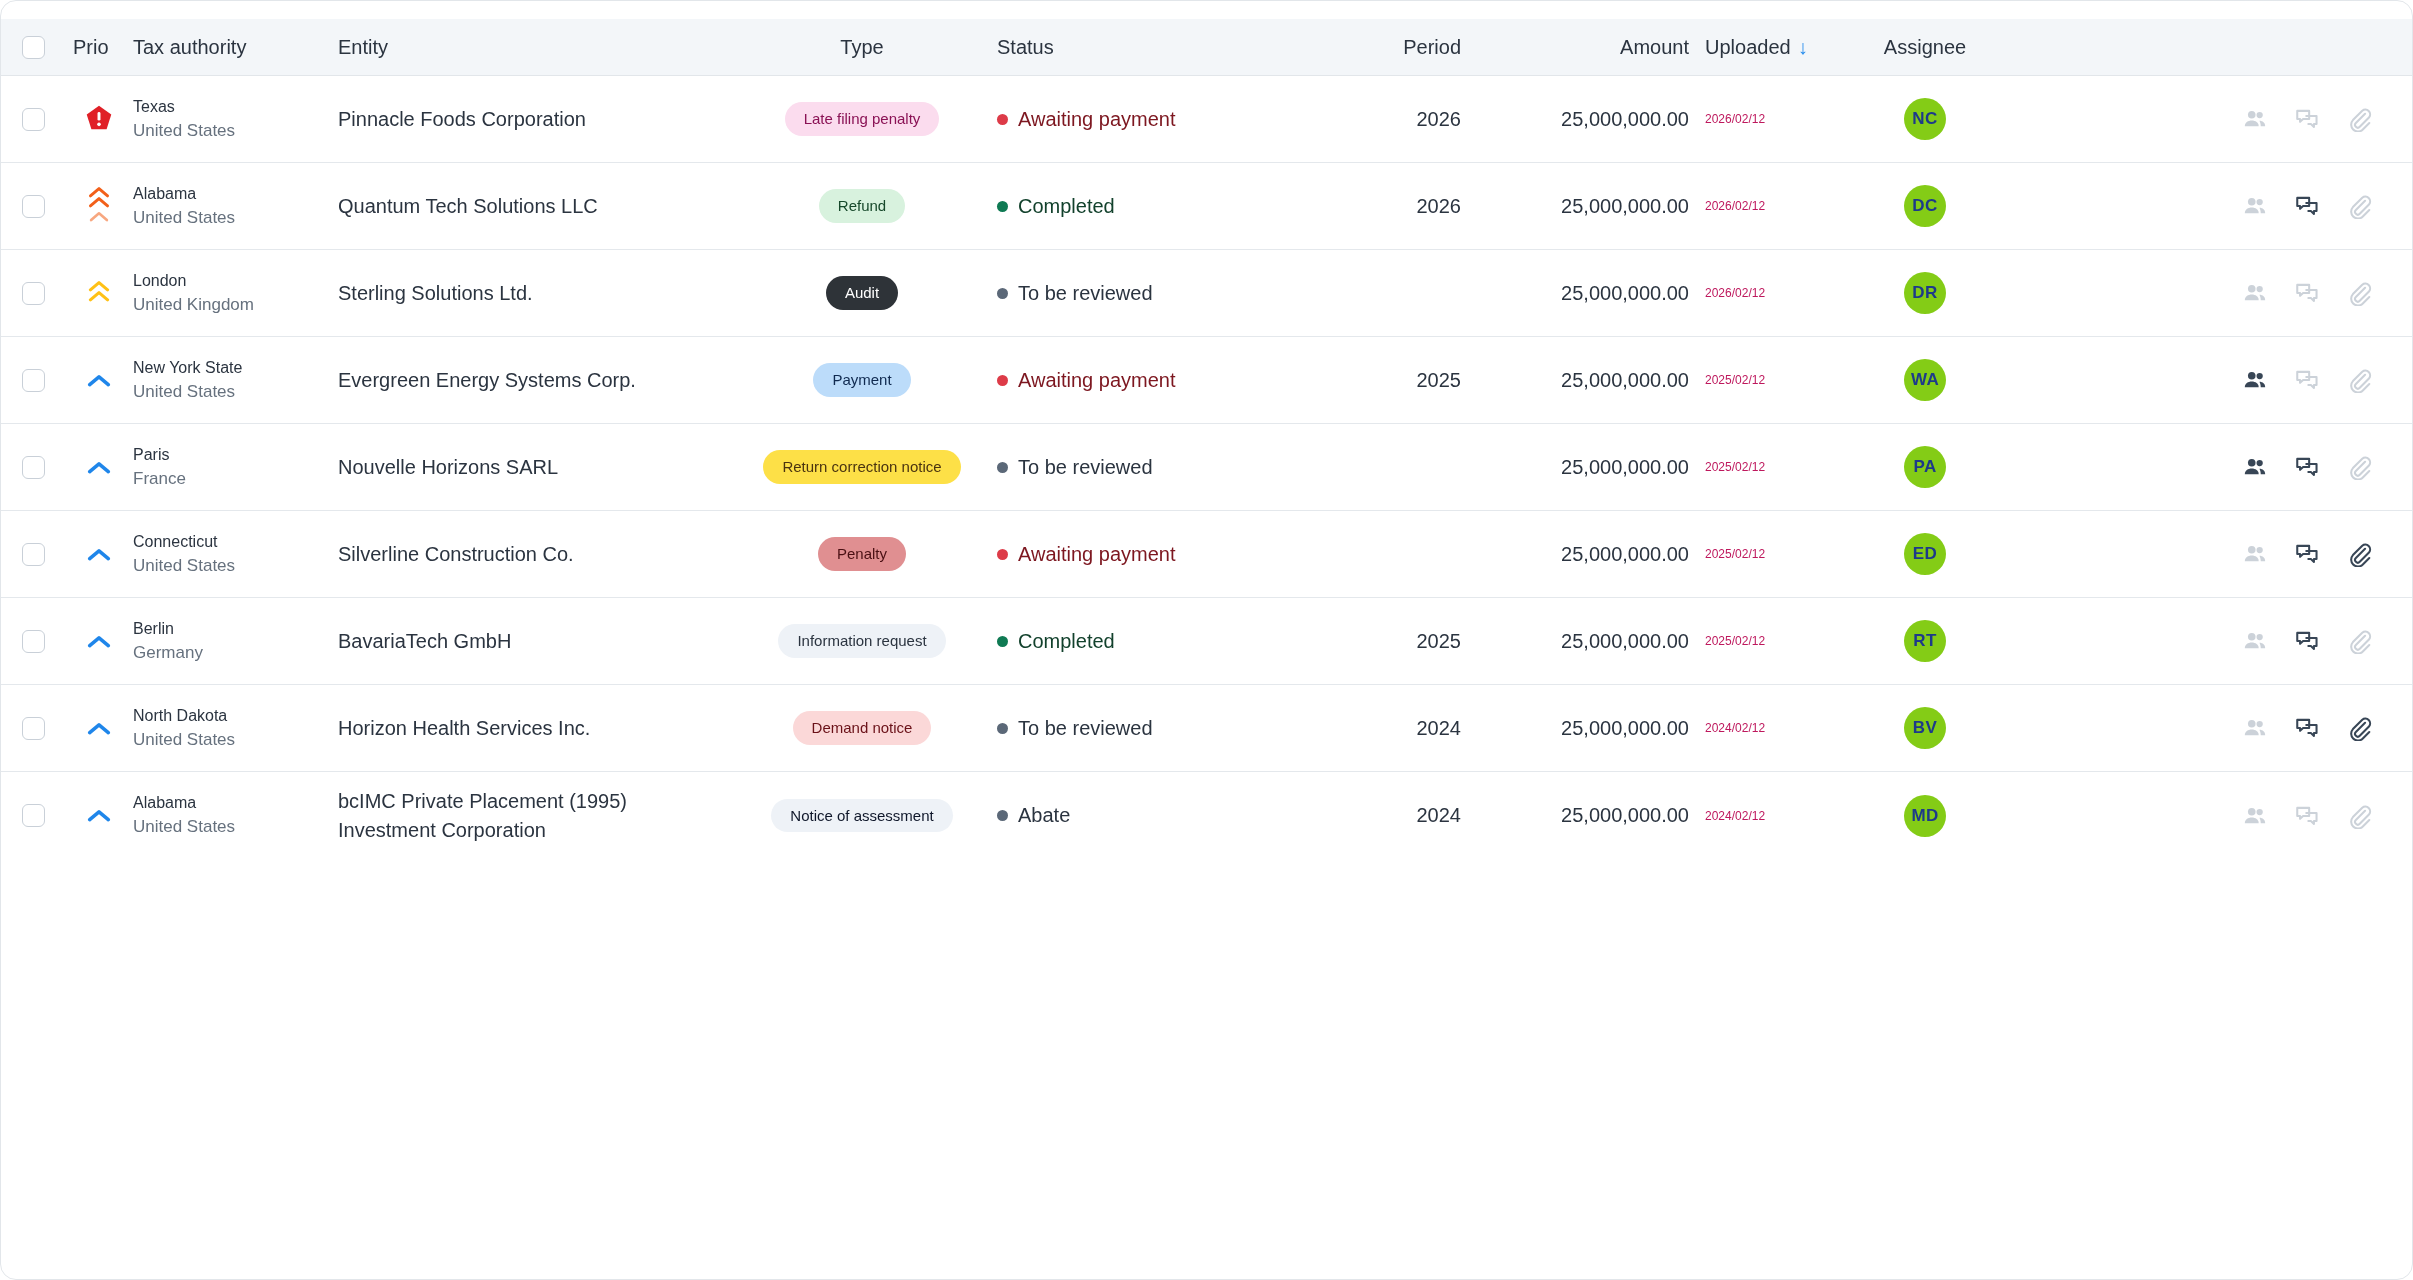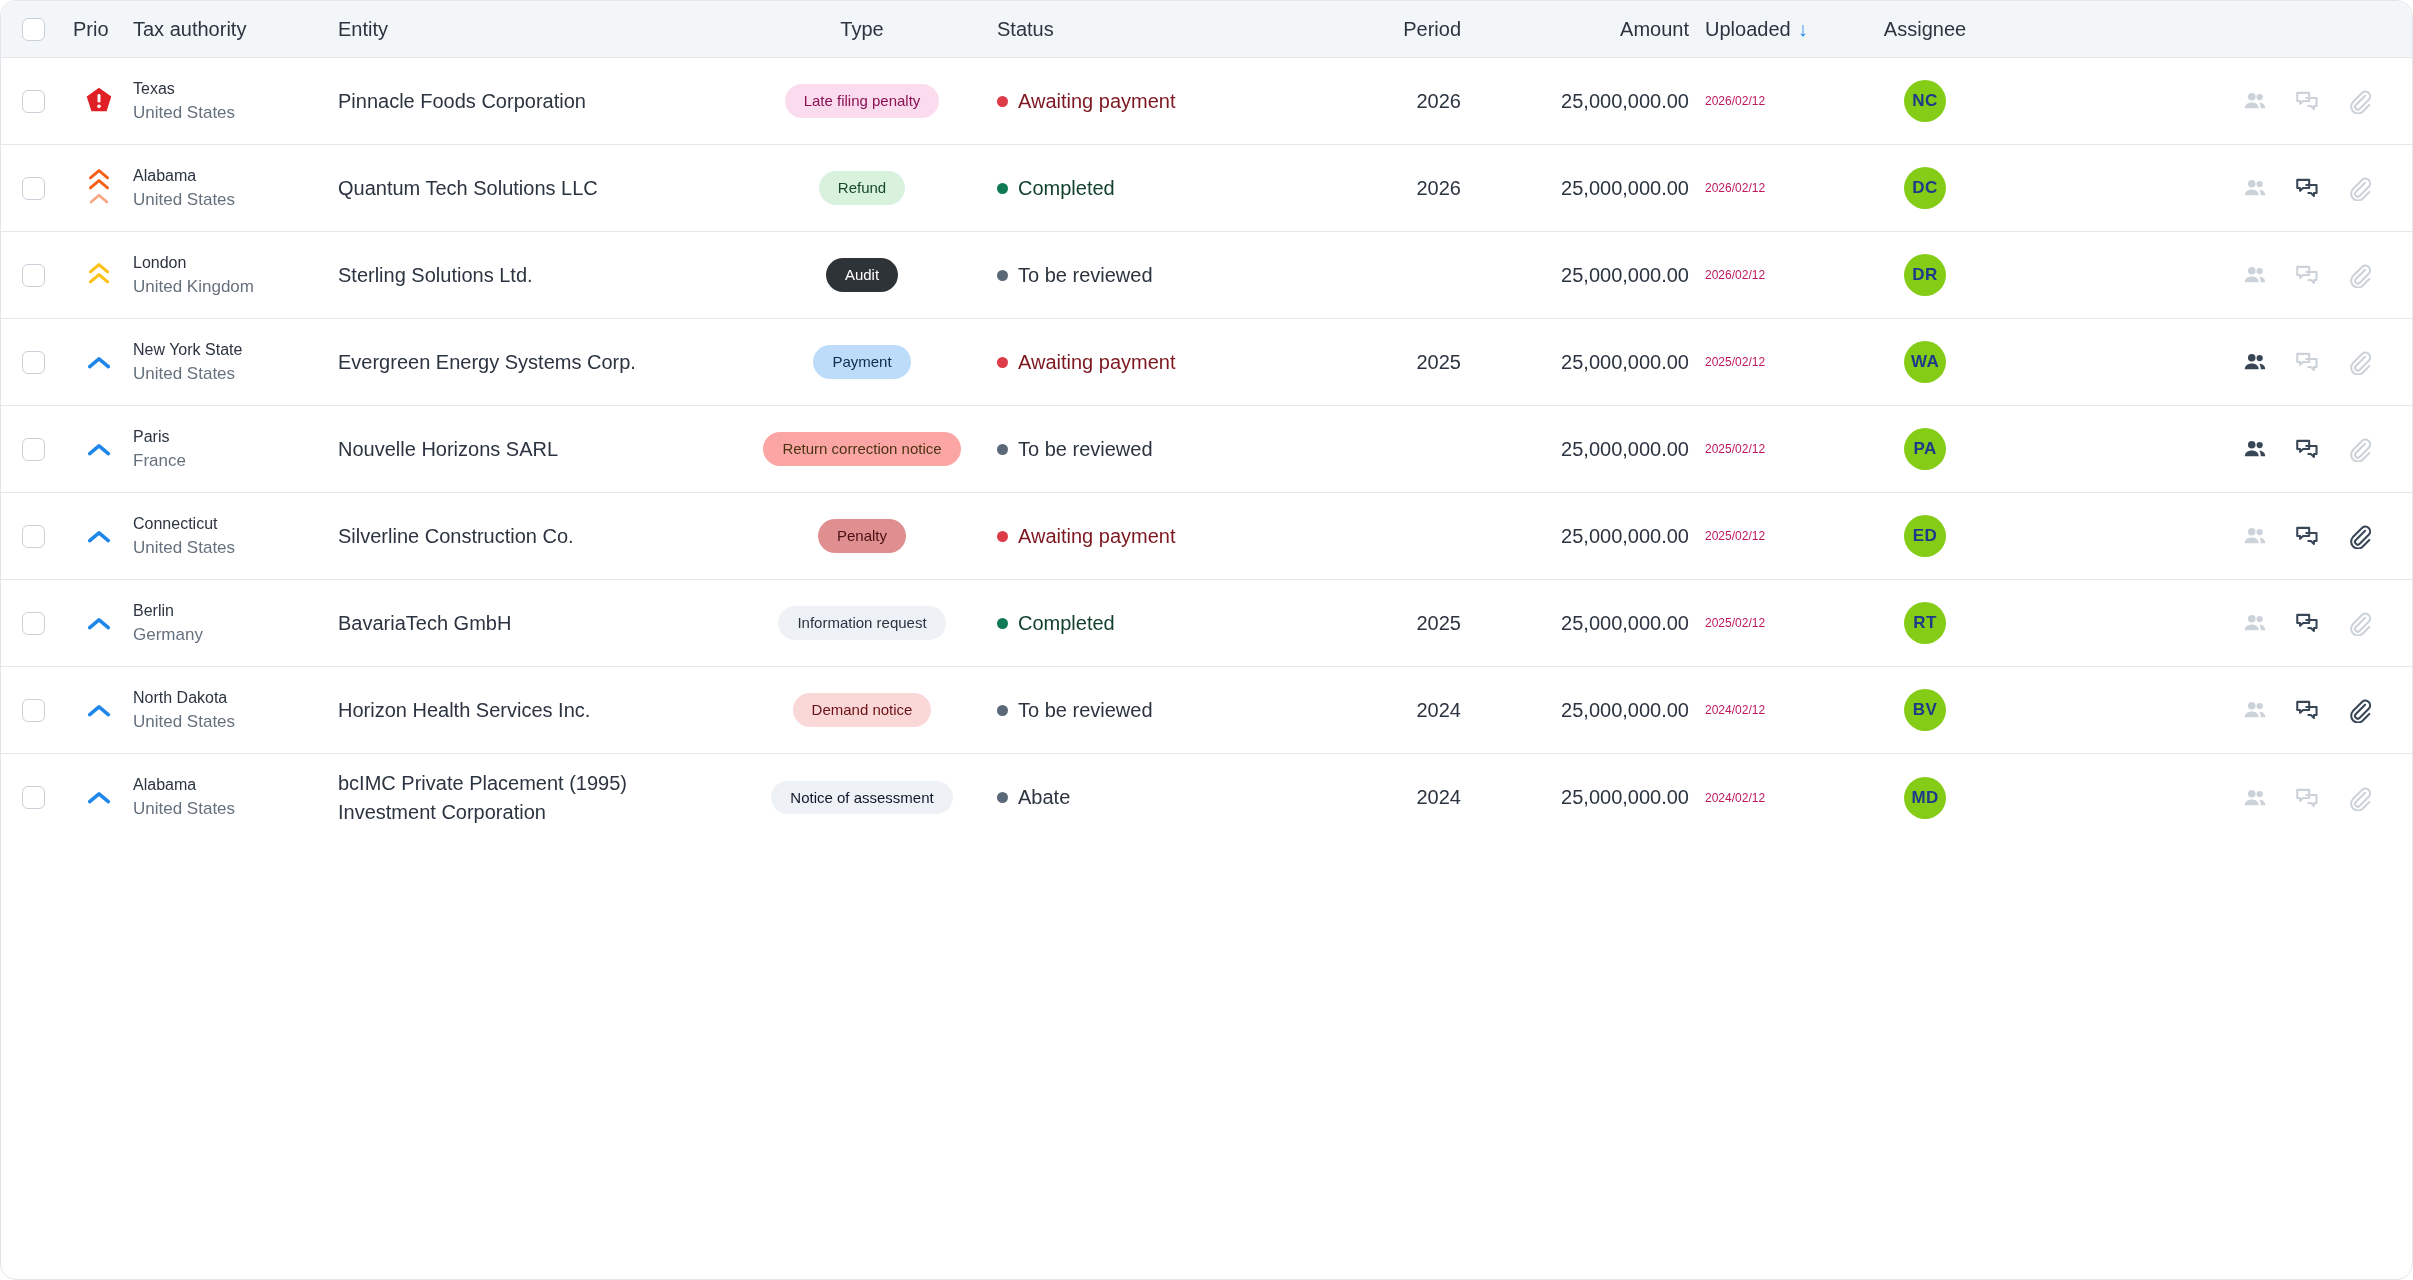--- a/index.html
+++ b/index.html
@@ -36,20 +36,21 @@
     align-items: center;
   }
 
   
   .thead {
     height: 57px;
     background: #f3f6f9;
     border-bottom: 1px solid #e2e6ea;
     font-size: 20px;
     color: #2b3440;
+    margin-top: 18px;
   }
   .th { padding: 0 8px; white-space: nowrap; }
   .th-left   { text-align: left; }
   .th-center { text-align: center; }
   .th-right  { text-align: right; }
   .th.tax    { padding-left: 0; }
   .th.entity { padding-left: 0; }
 
   .sort-arrow {
     color: #2a8fee;
@@ -407,21 +408,21 @@
               <path d="M2 11.5 L12 3 L22 11.5" fill="none" stroke="#1f86ea" stroke-width="3.8" stroke-linecap="round" stroke-linejoin="round"></path>
             </svg>
           </span>
         </div>
         <div class="cell authority">
           <div class="auth-name">Paris</div>
           <div class="auth-country">France</div>
         </div>
         <div class="cell entity">Nouvelle Horizons SARL</div>
         <div class="cell type-cell">
-          <span class="pill" style="background:#fca5a5;color:#4a3410">Return correction notice</span>
+          <span class="pill" style="background:#fde047;color:#4a3410">Return correction notice</span>
         </div>
         <div class="cell status-cell" style="color:#2b3440">
           <span class="dot" style="background:#5b6878"></span>
           <span>To be reviewed</span>
         </div>
         <div class="cell num"></div>
         <div class="cell num">25,000,000.00</div>
         <div class="cell date">2025/02/12</div>
         <div class="cell assignee-cell">
           <span class="avatar">PA</span>

